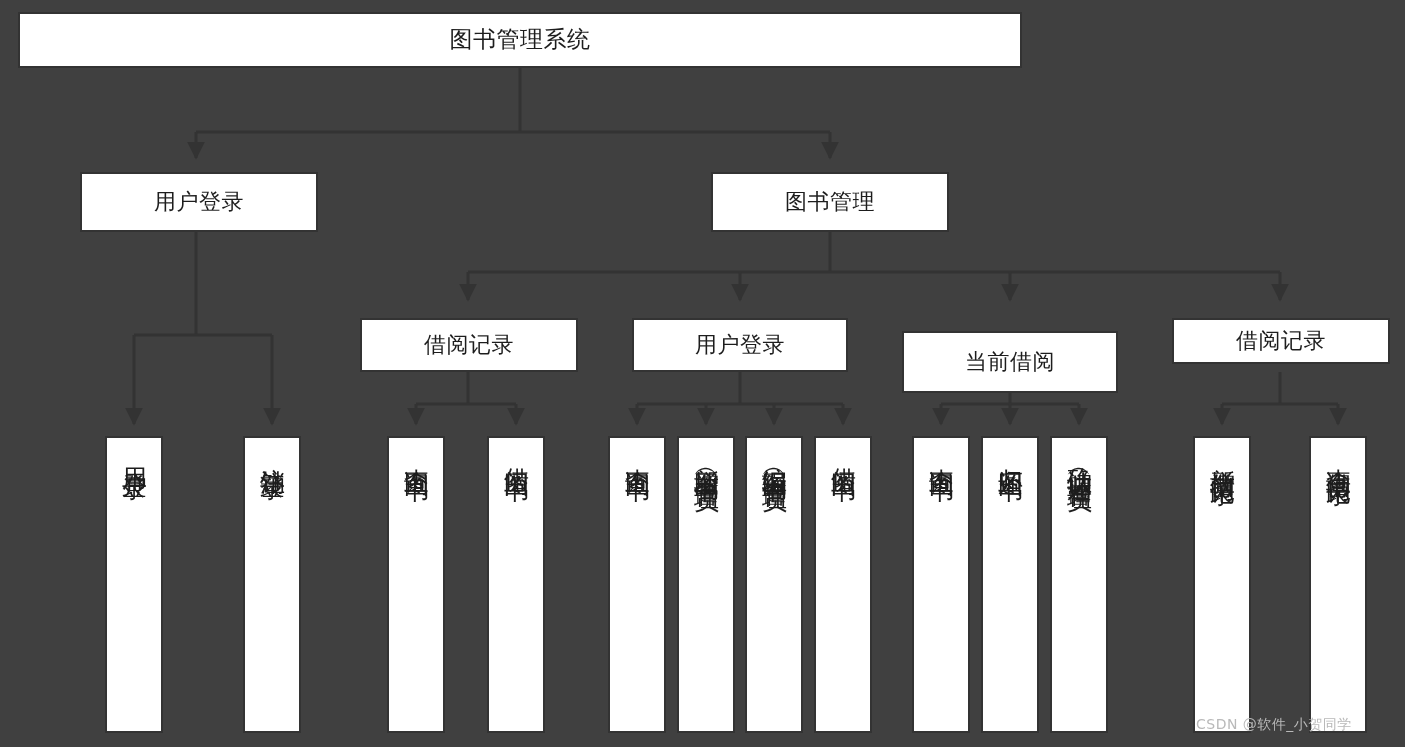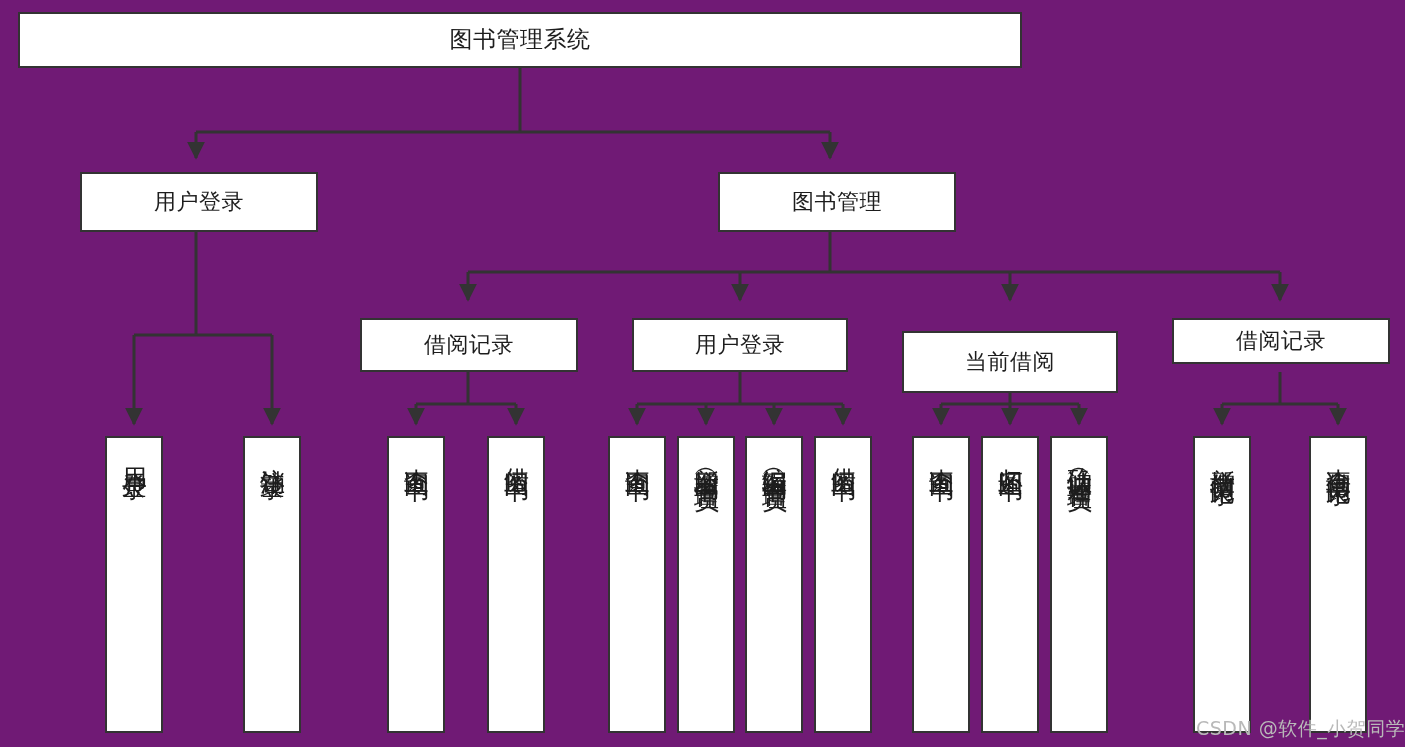--- a/index.html
+++ b/index.html
@@ -5,21 +5,21 @@
 <style>
   html,body{margin:0;padding:0;background:#ffffff;}
   body{
     font-family:"DejaVu Sans","Liberation Sans",sans-serif;
     color:#1a1a1a;
   }
   #diagram-root{
     position:relative;
     width:1405px;
     height:747px;
-    background:#701a75;
+    background:#404040;
     overflow:hidden;
   }
   .svg-layer{
     position:absolute;
     left:0; top:0;
     width:1405px; height:747px;
     pointer-events:none;
   }
   .node{
     position:absolute;
@@ -51,21 +51,21 @@
   .node.vert .label{
     writing-mode:vertical-rl;
     text-orientation:upright;
     font-size:25px;
     line-height:1.12;
     letter-spacing:3px;
     white-space:nowrap;
   }
   .watermark{
     position:absolute;
-    font-size:19px;
+    font-size:14px;
     color:#b9b9b9;
     white-space:nowrap;
     letter-spacing:0.5px;
     z-index:5;
     font-family:"DejaVu Sans","Liberation Sans",sans-serif;
   }
 </style>
 </head>
 <body>
 
@@ -122,21 +122,21 @@
   </svg>
 
   <div class="node horiz root" style="left:18px;top:12px;width:1004px;height:56px;">
     <span class="label">图书管理系统</span>
   </div>
 
   <div class="node horiz" style="left:80px;top:172px;width:238px;height:60px;">
     <span class="label">用户登录</span>
   </div>
 
-  <div class="node horiz" style="left:711px;top:172px;width:238px;height:60px;margin-left:7px;">
+  <div class="node horiz" style="left:711px;top:172px;width:238px;height:60px;">
     <span class="label">图书管理</span>
   </div>
 
   <div class="node horiz" style="left:360px;top:318px;width:218px;height:54px;">
     <span class="label">借阅记录</span>
   </div>
   <div class="node horiz" style="left:632px;top:318px;width:216px;height:54px;">
     <span class="label">用户登录</span>
   </div>
   <div class="node horiz" style="left:902px;top:331px;width:216px;height:62px;">

